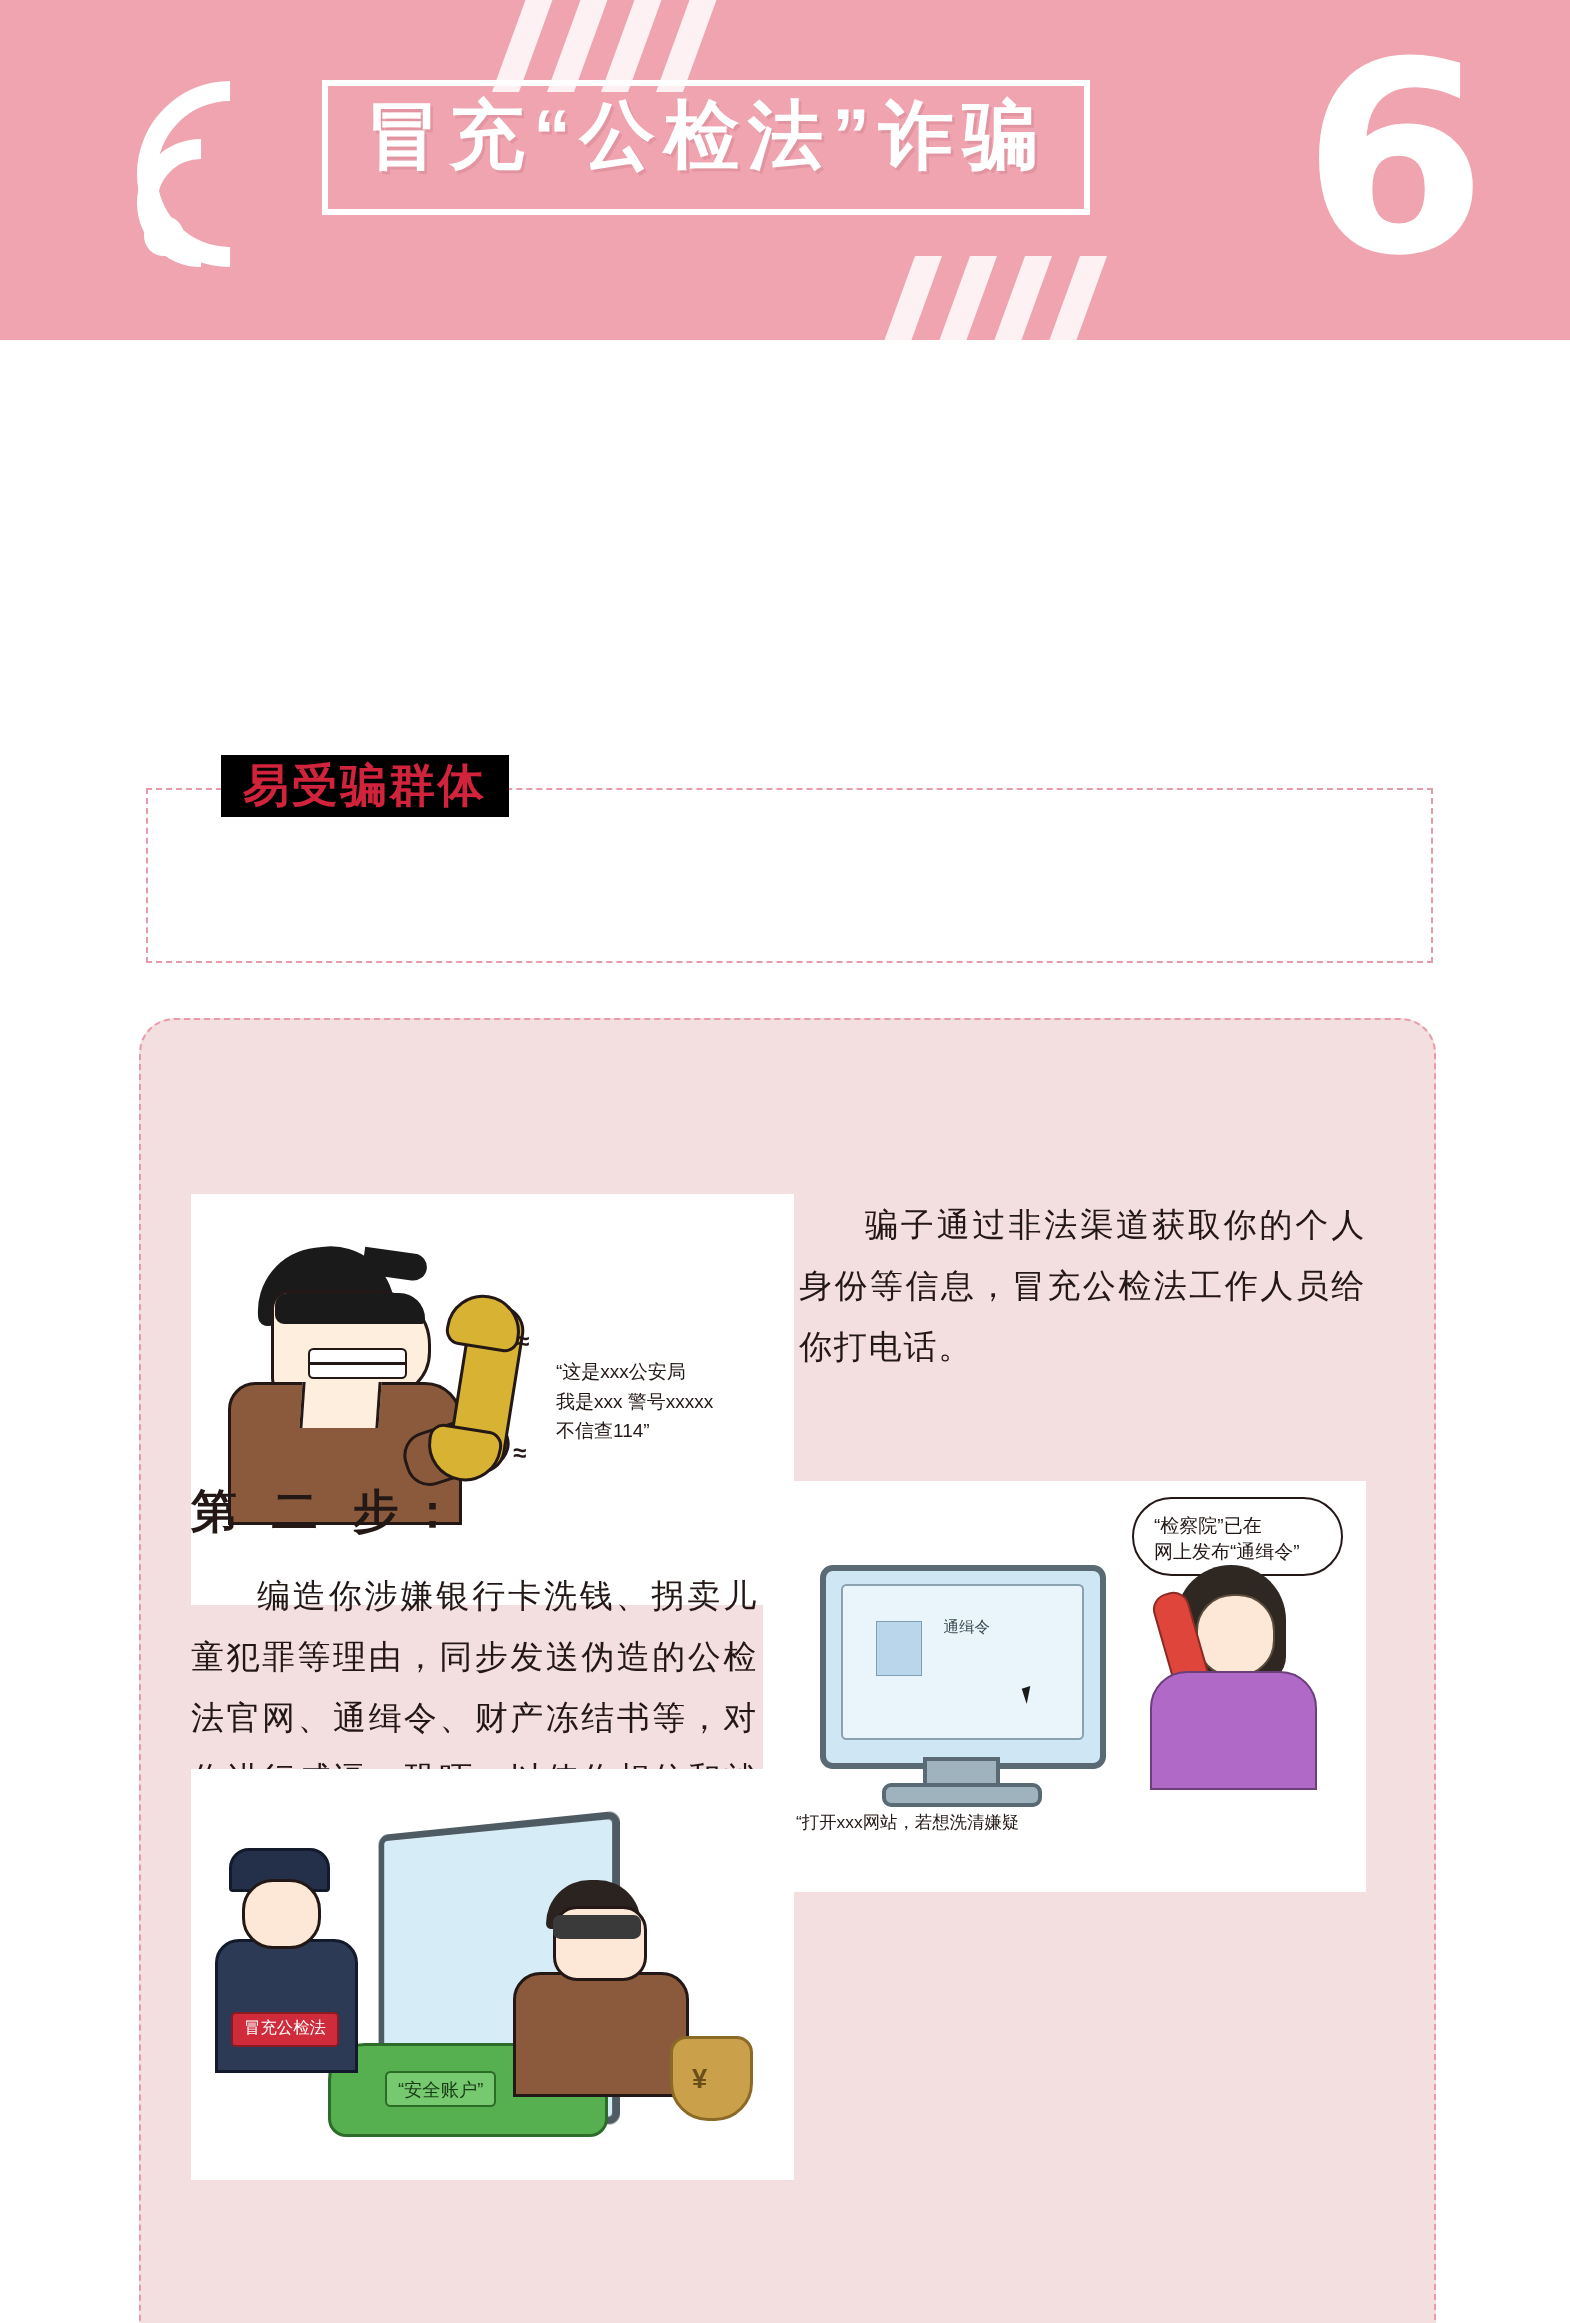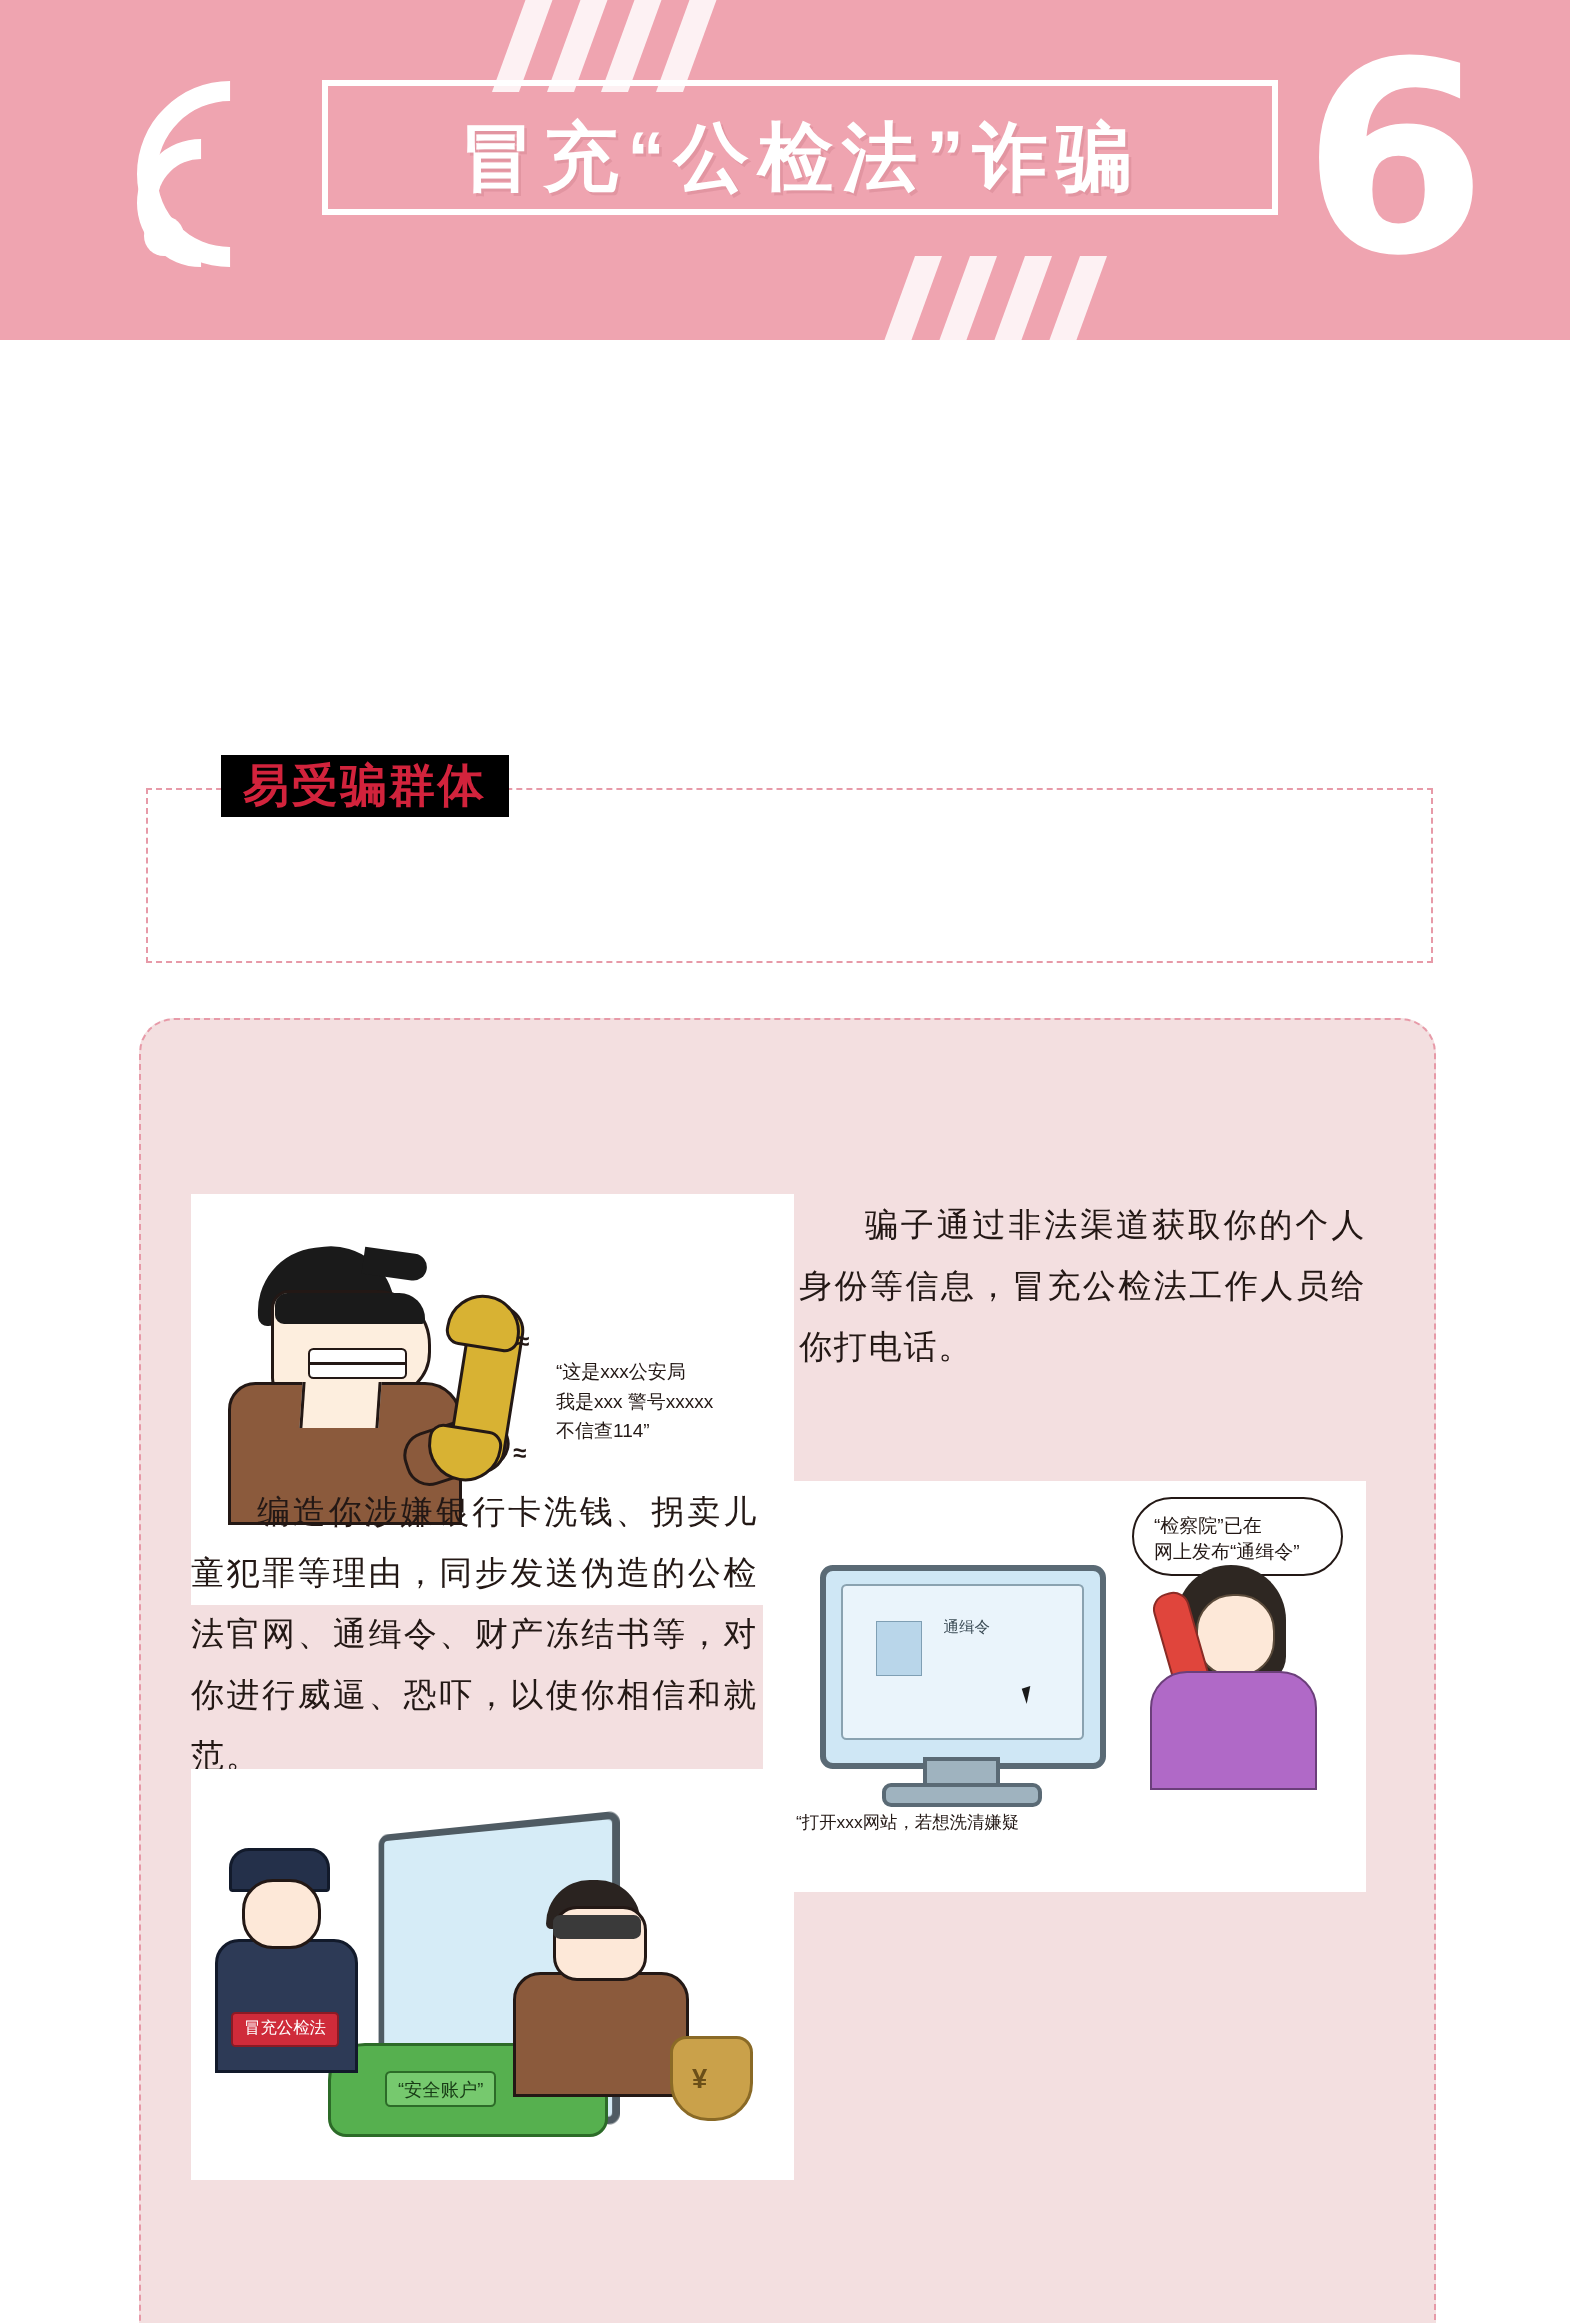--- a/index.html
+++ b/index.html
@@ -61,26 +61,26 @@
     width: 40px;
     height: 40px;
     border-radius: 50%;
     background: #ffffff;
   }
 
   .title-box {
     position: absolute;
     left: 322px;
     top: 80px;
-    width: 956px;
+    width: 768px;
     height: 135px;
     border: 6.4px solid #ffffff;
     box-sizing: border-box;
     display: flex;
-    align-items: flex-end;
+    align-items: flex-start;
     justify-content: center;
   }
   .title-text {
     color: #ffffff;
     font-size: 75px;
     font-weight: bold;
     letter-spacing: 9.1px;
     white-space: nowrap;
     text-shadow: 2.7px 2.7px 0 rgba(210,130,145,0.45);
   }
@@ -464,20 +464,21 @@
 
           <div class="i2-person-hair"></div>
           <div class="i2-person-face"></div>
           <div class="i2-phone"></div>
           <div class="i2-person-body"></div>
 
           <div class="caption-text" style="left:33px; top:329px;">“打开xxx网站，若想洗清嫌疑</div>
         </div>
       </div>
       <div class="step-text-block text-left">
+        <div class="step-title">第 二 步：</div>
         <div class="step-body">编造你涉嫌银行卡洗钱、拐卖儿童犯罪等理由，同步发送伪造的公检法官网、通缉令、财产冻结书等，对你进行威逼、恐吓，以使你相信和就范。</div>
       </div>
     </div>
 
     <div class="step-row row3">
       <div class="step-image img-left">
         <div class="ill">
           <div class="i3-monitor"></div>
           <div class="i3-stand"></div>
           <div class="i3-legs"></div>

